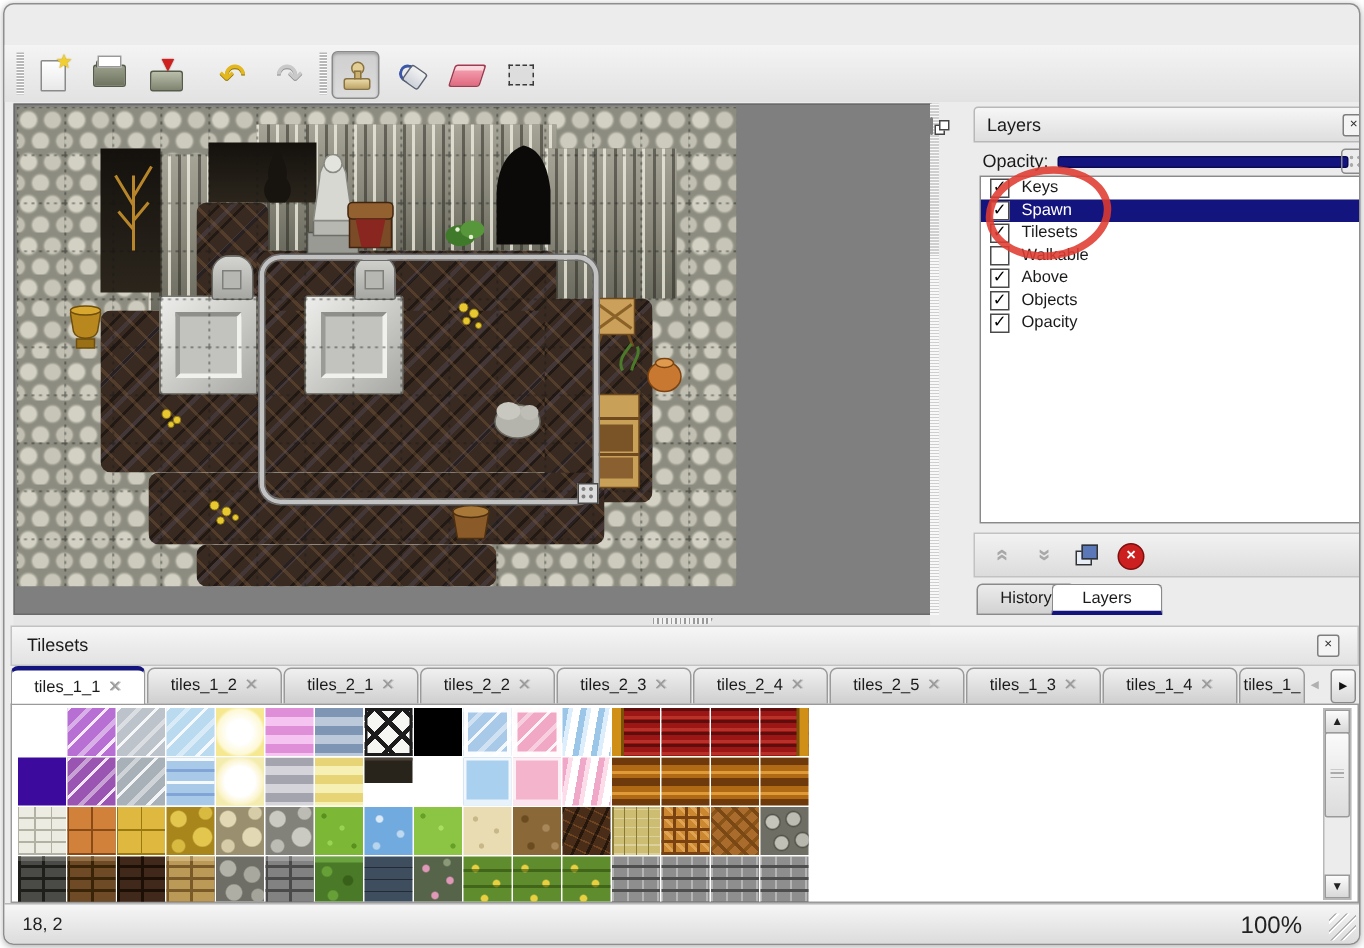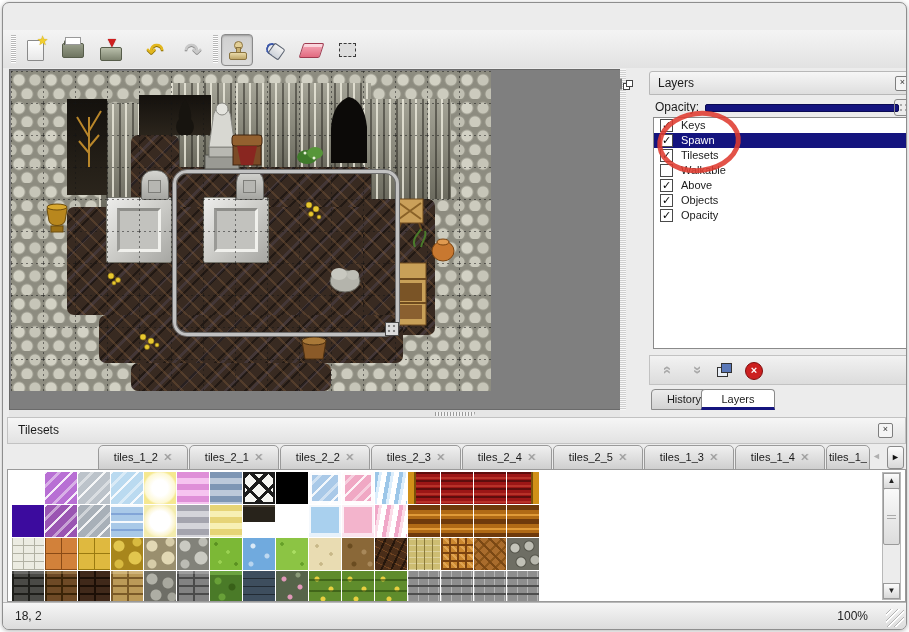--- a/index.html
+++ b/index.html
@@ -186,21 +186,21 @@
   .t-brick-gray{background-color:#828282;background-image:repeating-linear-gradient(0deg,#4a4a4a 0 2px,rgba(0,0,0,0) 2px 8px),repeating-linear-gradient(90deg,#4a4a4a 0 2px,rgba(0,0,0,0) 2px 16px);box-shadow:inset 0 3px 0 rgba(255,255,255,.22);}
   .t-hedge{background-color:#4a7a28;background-image:radial-gradient(circle at 8px 10px,#68a038 0 3px,rgba(0,0,0,0) 4px),radial-gradient(circle at 22px 16px,#386018 0 3px,rgba(0,0,0,0) 4px),radial-gradient(circle at 12px 26px,#68a038 0 3px,rgba(0,0,0,0) 4px);box-shadow:inset 0 4px 0 rgba(134,196,84,.55);}
   .t-slate{background-color:#3e4e5e;background-image:repeating-linear-gradient(0deg,rgba(0,0,0,.45) 0 1px,rgba(0,0,0,0) 1px 8px);}
   .t-moss-floral{background-color:#56644a;background-image:radial-gradient(circle at 8px 8px,#e098b8 0 2px,rgba(0,0,0,0) 3px),radial-gradient(circle at 24px 16px,#e098b8 0 2px,rgba(0,0,0,0) 3px),radial-gradient(circle at 14px 26px,#e098b8 0 2px,rgba(0,0,0,0) 3px),radial-gradient(circle at 22px 4px,#8a9a78 0 2px,rgba(0,0,0,0) 3px);}
   .t-grass-flowers{background-color:#5f8c2c;background-image:repeating-linear-gradient(0deg,rgba(40,70,10,.55) 0 2px,rgba(0,0,0,0) 2px 11px),radial-gradient(circle at 8px 8px,#e8d040 0 2px,rgba(0,0,0,0) 3px),radial-gradient(circle at 22px 18px,#e8d040 0 2px,rgba(0,0,0,0) 3px),radial-gradient(circle at 14px 28px,#e8d040 0 2px,rgba(0,0,0,0) 3px);}
   .t-planks-gray{background-color:#8e8e8e;background-image:repeating-linear-gradient(0deg,#4e4e4e 0 2px,rgba(0,0,0,0) 2px 8px),repeating-linear-gradient(90deg,rgba(255,255,255,.35) 0 1px,rgba(0,0,0,0) 1px 10px);}
 
   
   .statusbar{position:absolute;left:0;bottom:0;width:100%;height:26px;background:linear-gradient(#f6f6f6,#dcdcdc);border-top:1px solid #b8b8b8;}
   .coords{position:absolute;left:12px;top:6px;font-size:12px;color:#222;}
-  .zoomlvl{position:absolute;right:38px;top:6px;font-size:12px;color:#222;margin-left:40px;}
+  .zoomlvl{position:absolute;right:38px;top:6px;font-size:16px;color:#222;margin-left:40px;}
   .grip{position:absolute;right:2px;bottom:2px;width:18px;height:18px;
     background:repeating-linear-gradient(135deg,rgba(0,0,0,0) 0 3px,#b4b4b4 3px 4px,#fff 4px 5px);border-bottom-right-radius:6px;}
 </style>
 </head>
 <body>
 
 <div class="win">
 
 
   <div class="toolbar">
@@ -411,20 +411,21 @@
     </div>
   </div>
 
   <div class="tpanel">
     <div class="tphead">
       <span class="ptitle">Tilesets</span>
 
       <span class="sqbtn" style="right:12px;top:5px">×</span>
     </div>
     <div class="ttabbar">
+      <div class="ttab active" style="left:0"><span>tiles_1_1</span><span class="x">✕</span></div>
       <div class="ttab" style="left:91px"><span>tiles_1_2</span><span class="x">✕</span></div>
       <div class="ttab" style="left:182px"><span>tiles_2_1</span><span class="x">✕</span></div>
       <div class="ttab" style="left:273px"><span>tiles_2_2</span><span class="x">✕</span></div>
       <div class="ttab" style="left:364px"><span>tiles_2_3</span><span class="x">✕</span></div>
       <div class="ttab" style="left:455px"><span>tiles_2_4</span><span class="x">✕</span></div>
       <div class="ttab" style="left:546px"><span>tiles_2_5</span><span class="x">✕</span></div>
       <div class="ttab" style="left:637px"><span>tiles_1_3</span><span class="x">✕</span></div>
       <div class="ttab" style="left:728px"><span>tiles_1_4</span><span class="x">✕</span></div>
       <div class="ttab" style="left:819px;width:42px;overflow:hidden"><span>tiles_1_</span></div>
       <span class="tscroll left" style="right:22px">◄</span>

